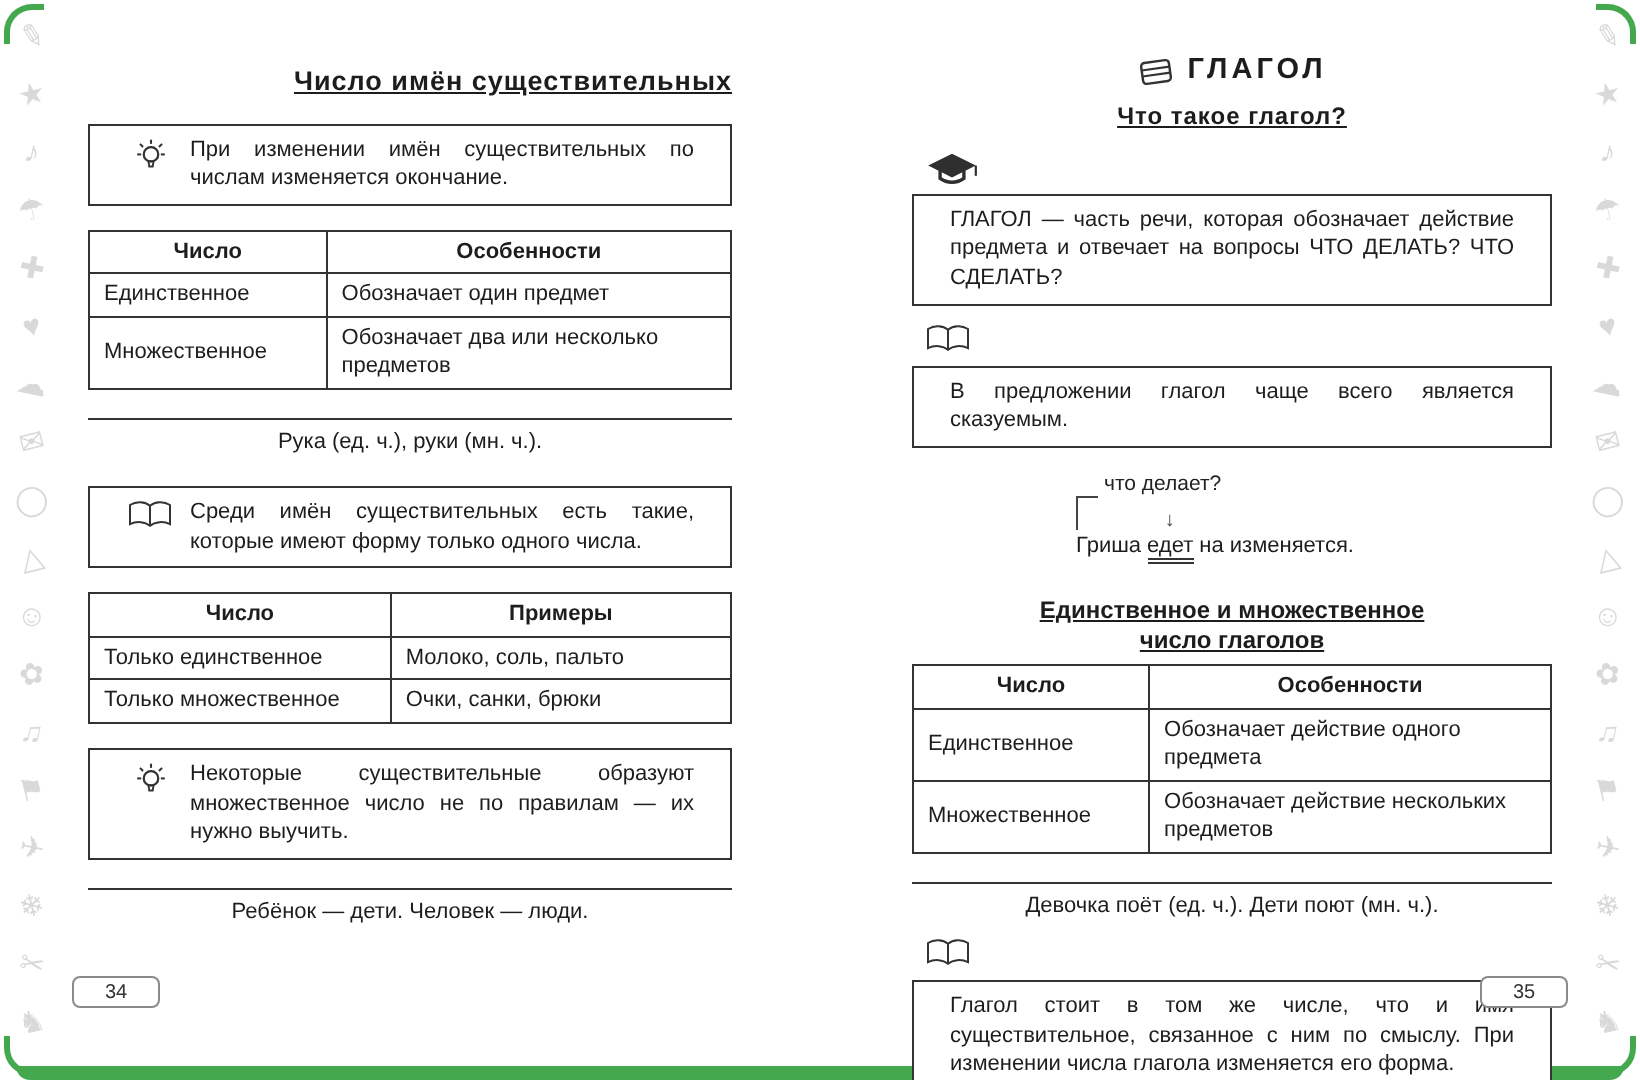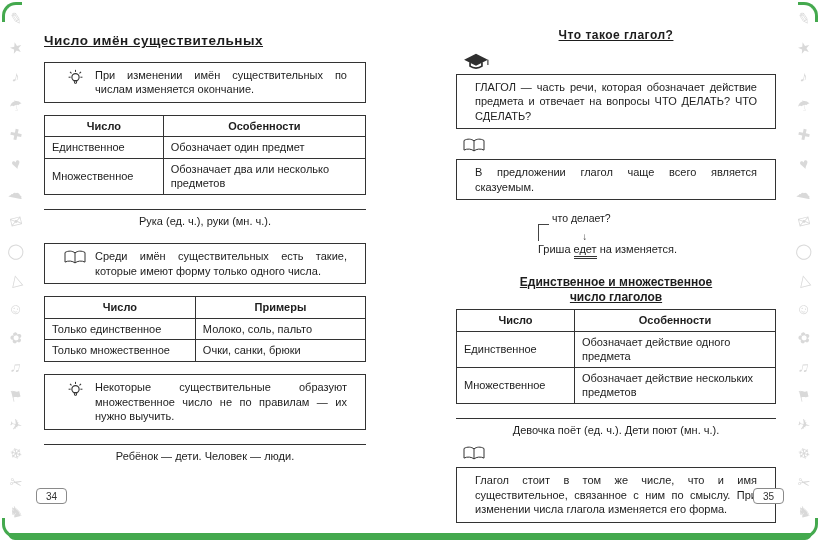--- a/index.html
+++ b/index.html
@@ -27,21 +27,21 @@
   .arc-tr { top:2px; right:2px; border-left:none;  border-bottom:none; border-top-right-radius:14px; }
   .arc-bl { bottom:2px; left:2px;  border-right:none; border-top:none; border-bottom-left-radius:14px; }
   .arc-br { bottom:2px; right:2px; border-left:none; border-top:none; border-bottom-right-radius:14px; }
 
   
   .page { position:absolute; top:28px; font-size:11px; line-height:1.32; }
   .page-left  { left:44px;  width:322px; }
   .page-right { left:456px; width:320px; top:24px; }
 
   .title {
-    font-weight:bold; font-size:13.5px; text-align:left;
+    font-weight:bold; font-size:13.5px; text-align:right;
     text-decoration:underline; letter-spacing:.5px; margin:4px 0 12px;
   }
   .title-row { display:flex; align-items:center; justify-content:center; gap:7px; margin:2px 0 6px; }
   .big-title { font-weight:bold; font-size:14.5px; letter-spacing:2px; }
   .subtitle { font-weight:bold; font-size:12px; text-align:center; text-decoration:underline; letter-spacing:.5px; margin:4px 0 0; }
   .section-title { font-weight:bold; font-size:12px; text-align:center; text-decoration:underline; margin:12px 0 4px; line-height:1.25; }
   .title-icon svg { transform:rotate(-8deg); }
 
   
   .box {
@@ -71,21 +71,21 @@
   .diagram { width:180px; margin:12px auto 16px;padding-left:12px; }
   .diag-top { display:flex; align-items:flex-start; }
   .diag-corner { width:11px; height:17px; border-left:1.3px solid #444; border-top:1.3px solid #444; margin-top:12px; }
   .diag-q { font-size:10.5px; color:#222; padding:0 3px; }
   .sentence { margin-top:1px; white-space:nowrap; }
   .verb { position:relative; display:inline-block; border-bottom:3px double #333; line-height:1.15; margin:0 3px; }
   .verb .down-arrow { position:absolute; top:-12px; left:38%; font-size:10px; color:#444; }
 
   
   .pagenum {
-    position:absolute; bottom:36px; width:31px; height:16px;
+    position:absolute; bottom:36px; width:44px; height:16px;
     border:1px solid #8a8a8a; border-radius:4px; font-size:10px; color:#333;
     display:flex; align-items:center; justify-content:center; background:#fff;
   }
   .pn-left { left:36px; } .pn-right { right:36px; }
 
   svg { display:block; }
 </style>
 </head>
 <body>
 
@@ -218,20 +218,30 @@
         </g>
       </svg>
     </span>
     <p>Некоторые существительные образуют множественное число не по правилам — их нужно выучить.</p>
   </div>
 
   <div class="example">Ребёнок — дети. Человек — люди.</div>
 </div>
 
 <div class="page page-right">
+  <div class="title-row">
+    <span class="title-icon">
+      <svg viewBox="0 0 20 16" width="18" height="14">
+        <rect x="2" y="2" width="16" height="12" rx="2" fill="#fff" stroke="#333" stroke-width="1.4"></rect>
+        <line x1="2" y1="6" x2="18" y2="6" stroke="#333" stroke-width="1.2"></line>
+        <line x1="2" y1="9.5" x2="18" y2="9.5" stroke="#333" stroke-width="1.2"></line>
+      </svg>
+    </span>
+    <span class="big-title">ГЛАГОЛ</span>
+  </div>
   <h2 class="subtitle">Что такое глагол?</h2>
 
   <div class="box floating">
     <span class="float-icon">
       <svg viewBox="0 0 30 20" width="26" height="17">
         <polygon points="15,1 29,8 15,15 1,8" fill="#2f2f2f"></polygon>
         <path d="M8,11 L8,15.5 C12,18.5 18,18.5 22,15.5 L22,11" fill="none" stroke="#2f2f2f" stroke-width="2"></path>
         <line x1="29" y1="8" x2="29" y2="14" stroke="#2f2f2f" stroke-width="1.3"></line>
       </svg>
     </span>

